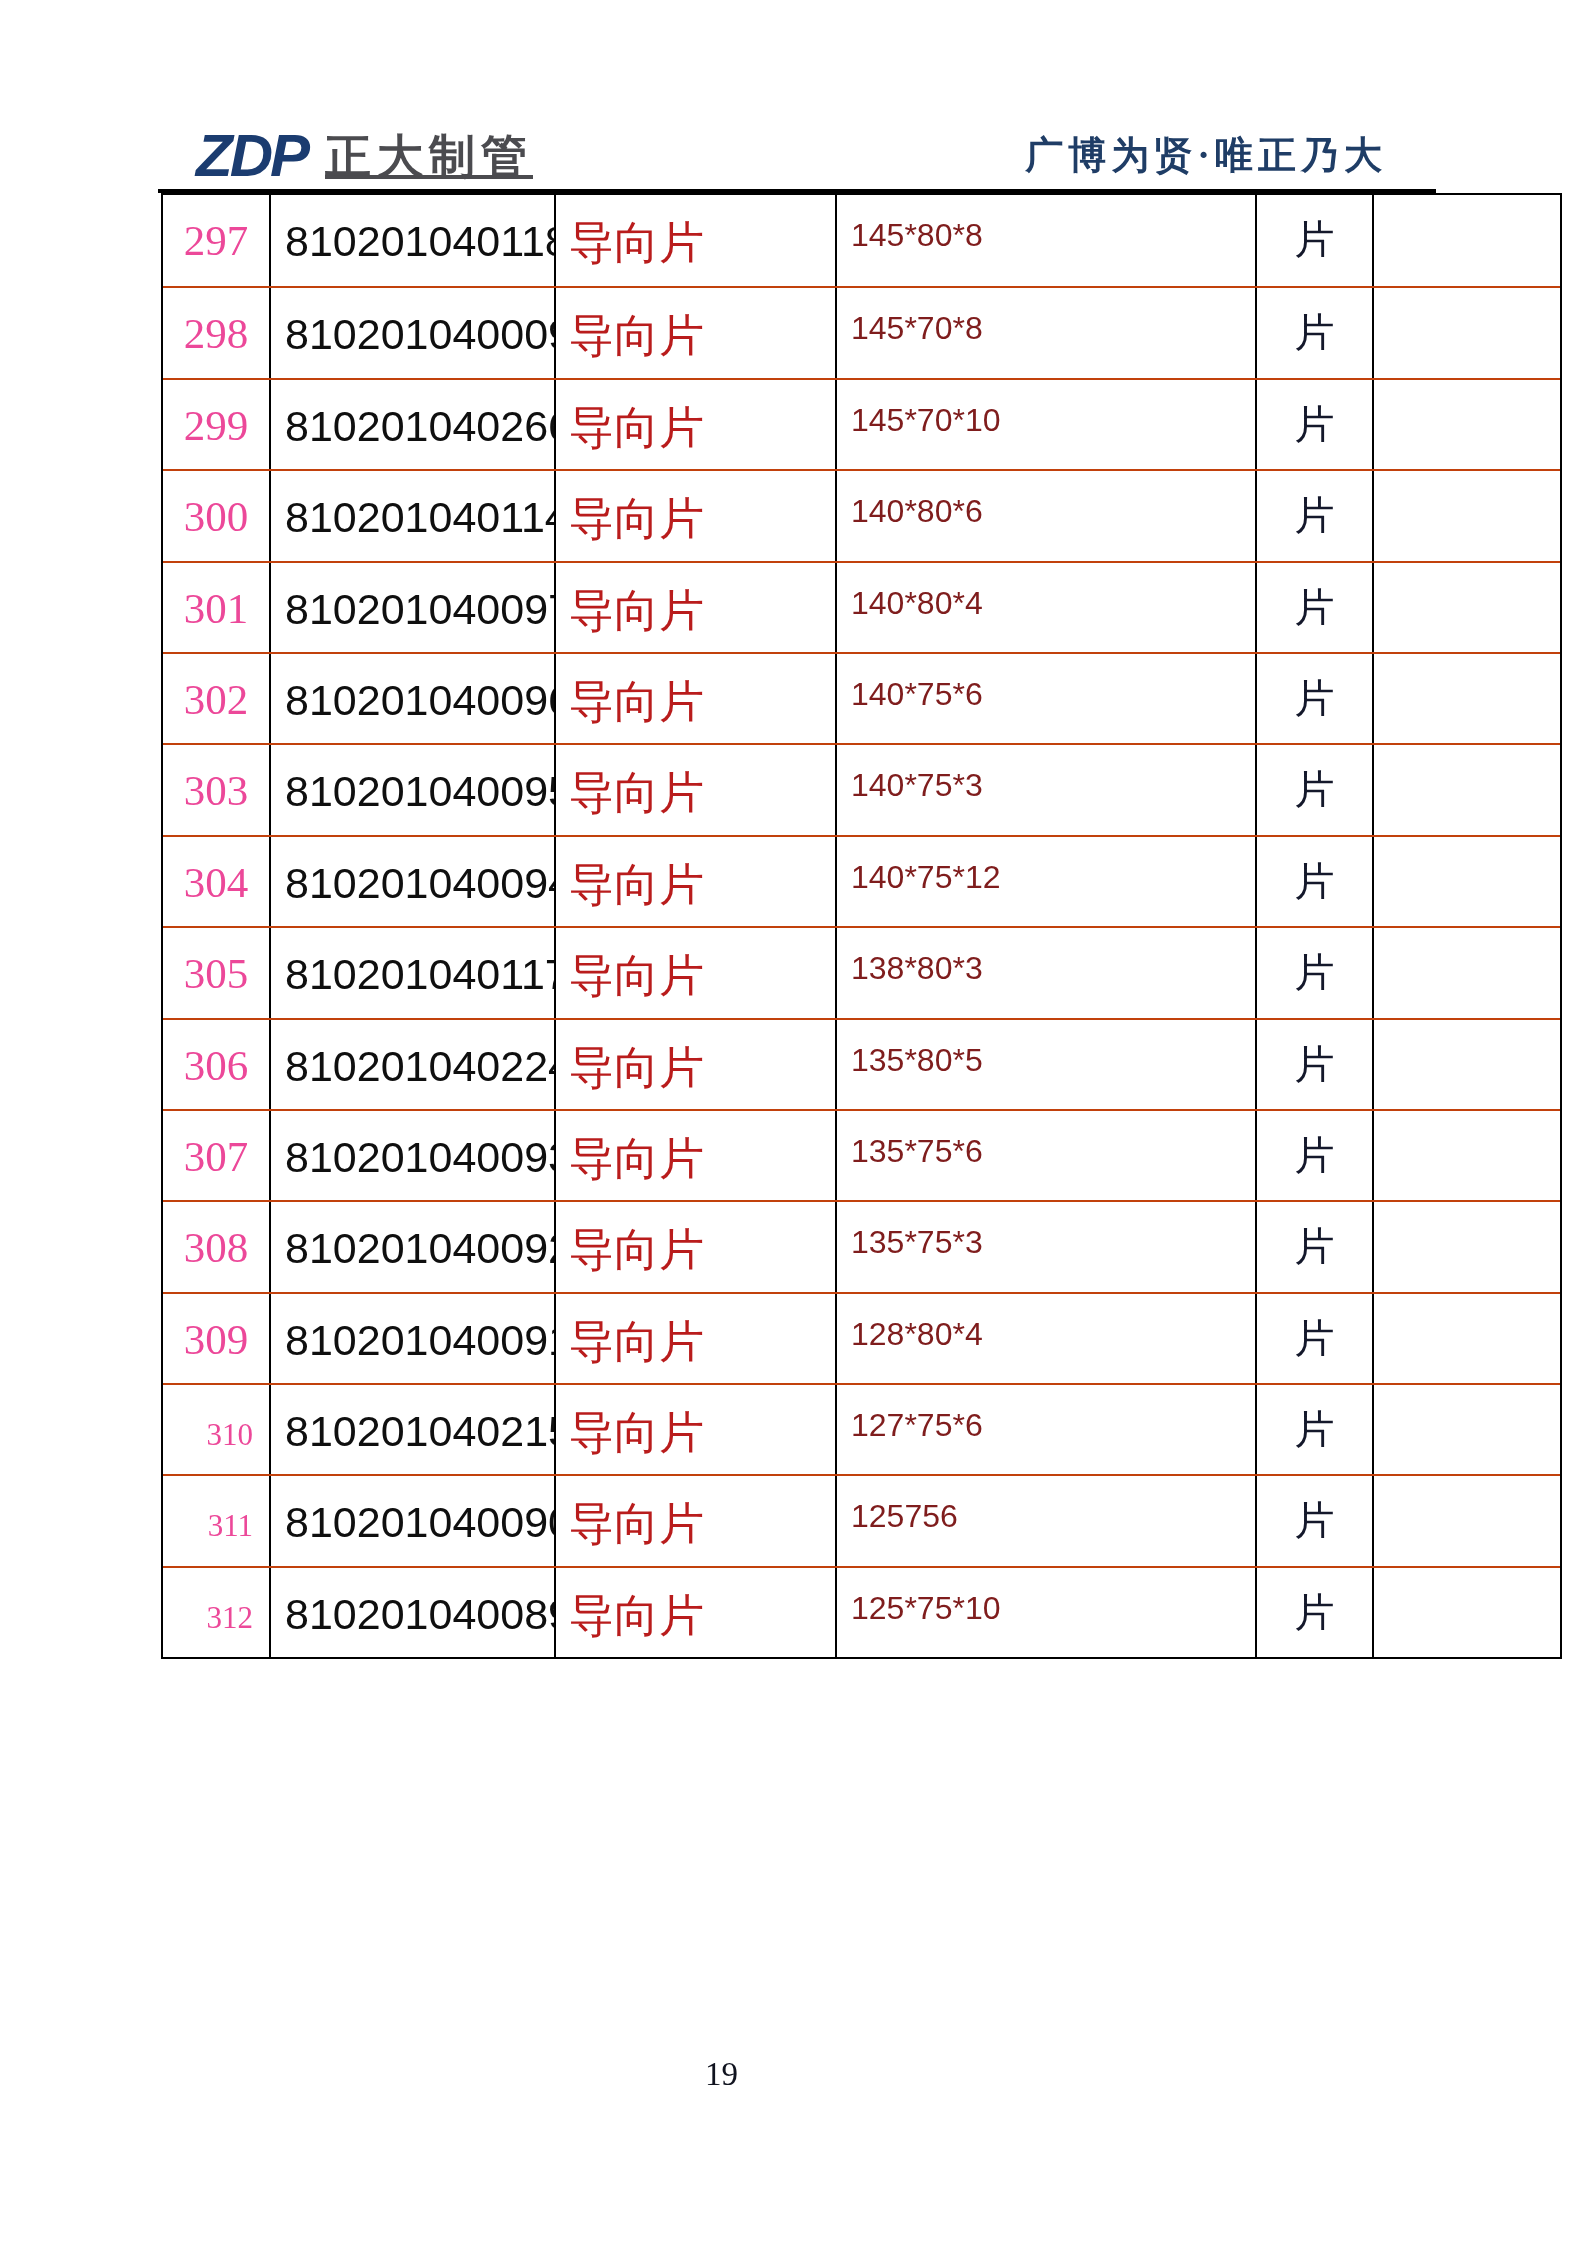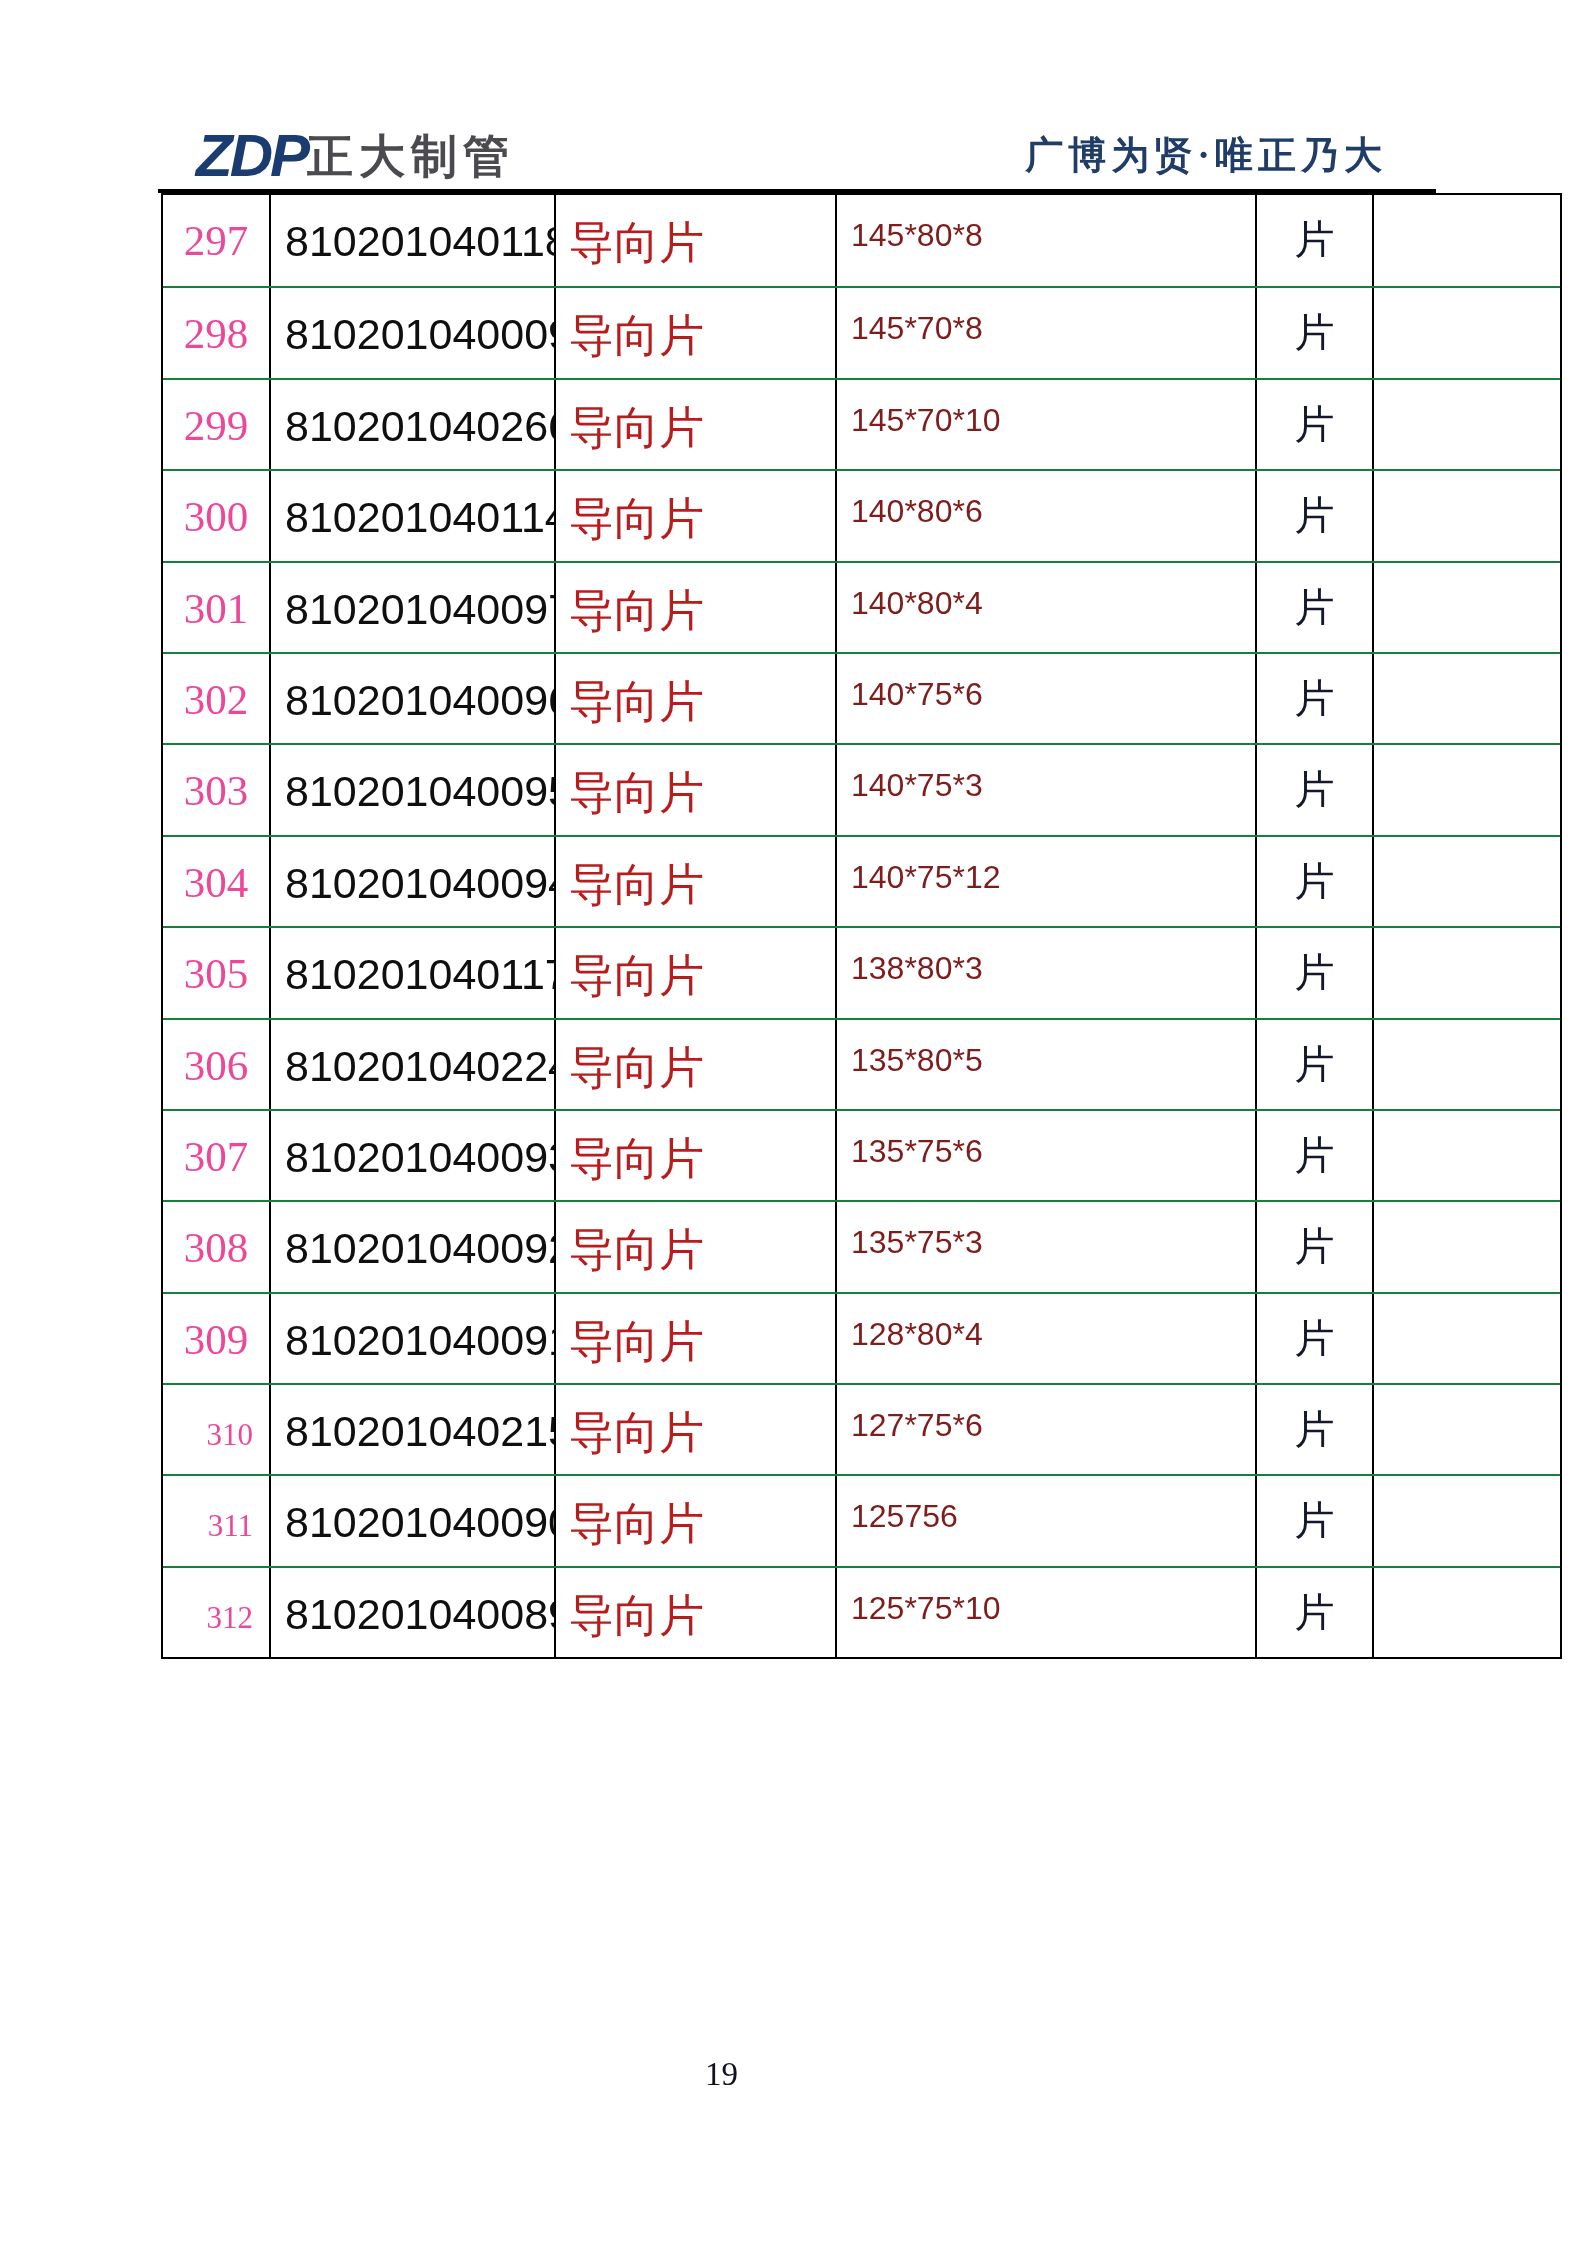--- a/index.html
+++ b/index.html
@@ -18,21 +18,21 @@
   }
   .logo-zdp{
     font-family:"Liberation Sans",sans-serif;
     font-weight:900;font-style:italic;
     font-size:60px;letter-spacing:-3px;
     color:#1b3c70;
   }
   .logo-cn{
     font-size:46px;font-weight:700;
     color:#4b4b4f;letter-spacing:6px;
-    font-style:normal;
+    margin-left:18px;font-style:normal;text-decoration:underline;
   }
   .slogan{
     position:absolute;top:136px;right:200px;
     font-family:"Liberation Serif",serif;
     font-weight:700;font-size:38px;line-height:1;
     letter-spacing:5px;color:#1f3d66;
   }
   .header-rule{
     position:absolute;left:158px;top:189px;
     width:1278px;height:4px;background:#000;
@@ -43,21 +43,21 @@
     width:1401px;
     border:2px solid #000;
     box-sizing:border-box;
     background:#fff;
   }
   .tr{
     display:grid;
     grid-template-columns:106px 285px 281px 420px 117px 1fr;
     height:91.4px;
     box-sizing:border-box;
-    border-top:2px solid #15803d;
+    border-top:2px solid #c2410c;
   }
   .tr:first-child{border-top:none;}
   .td{
     border-left:2px solid #000;
     box-sizing:border-box;
     padding-top:23px;
     line-height:1.1;
     overflow:hidden;
     white-space:nowrap;
   }

